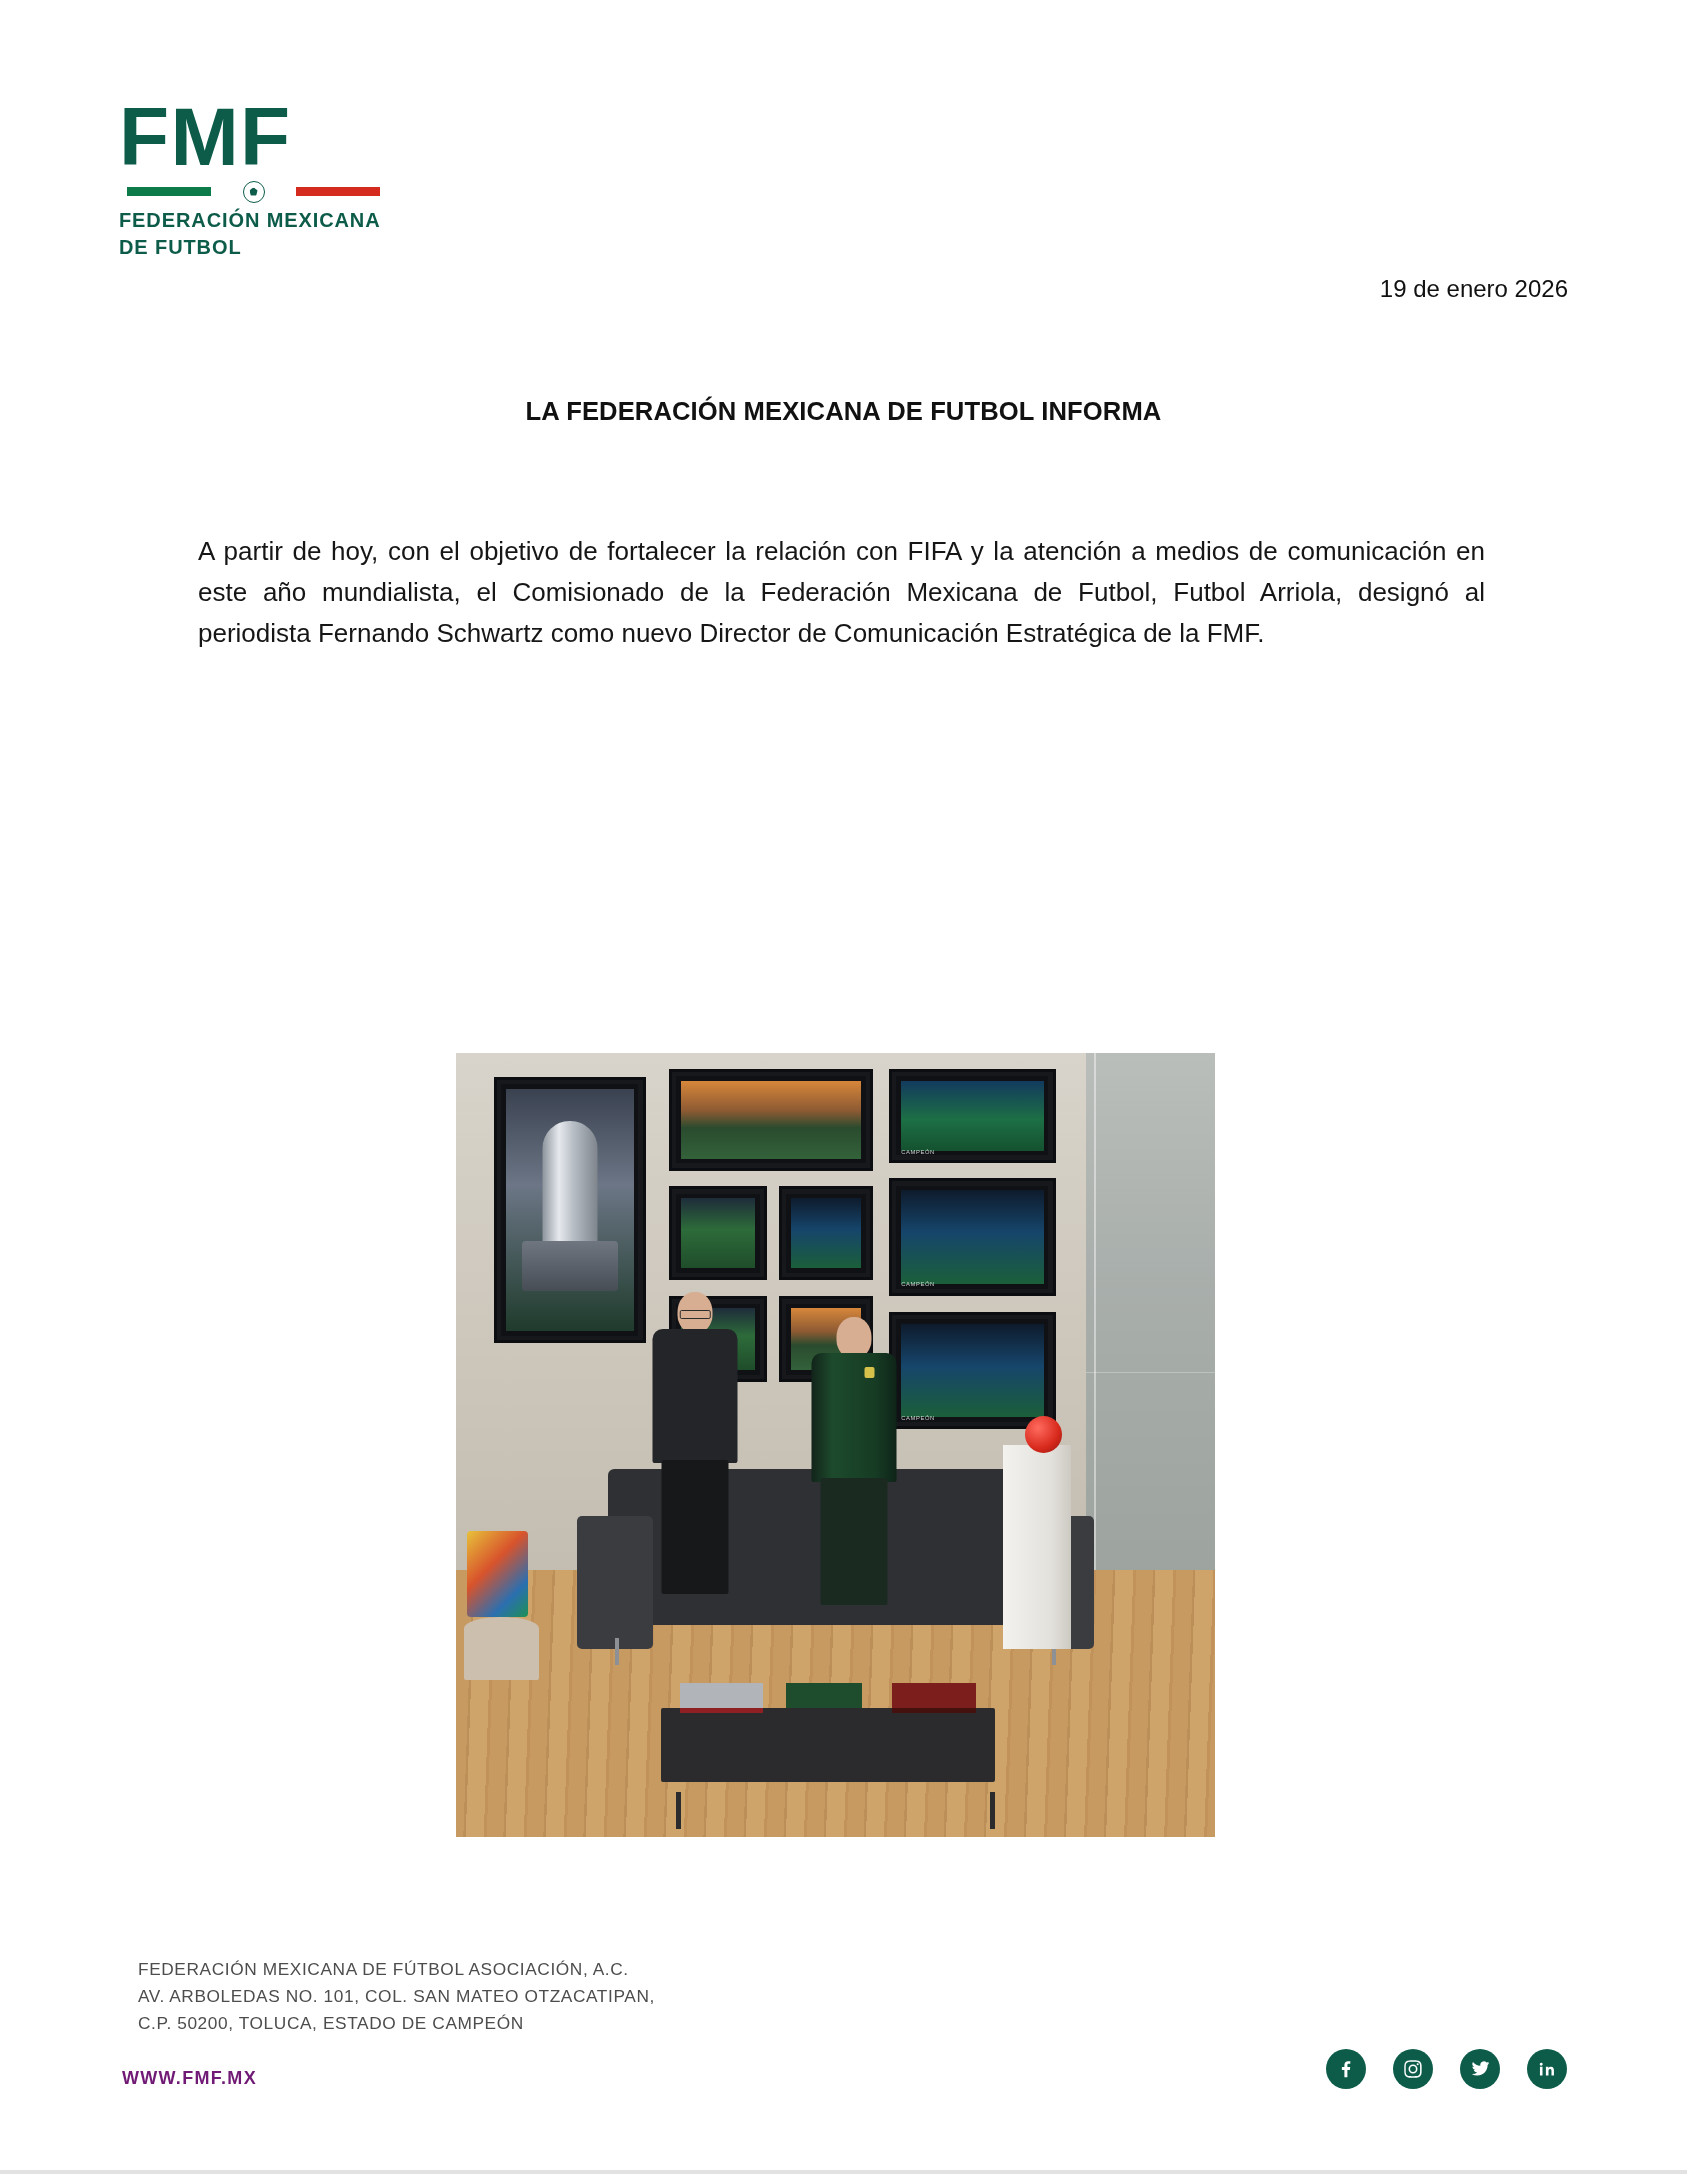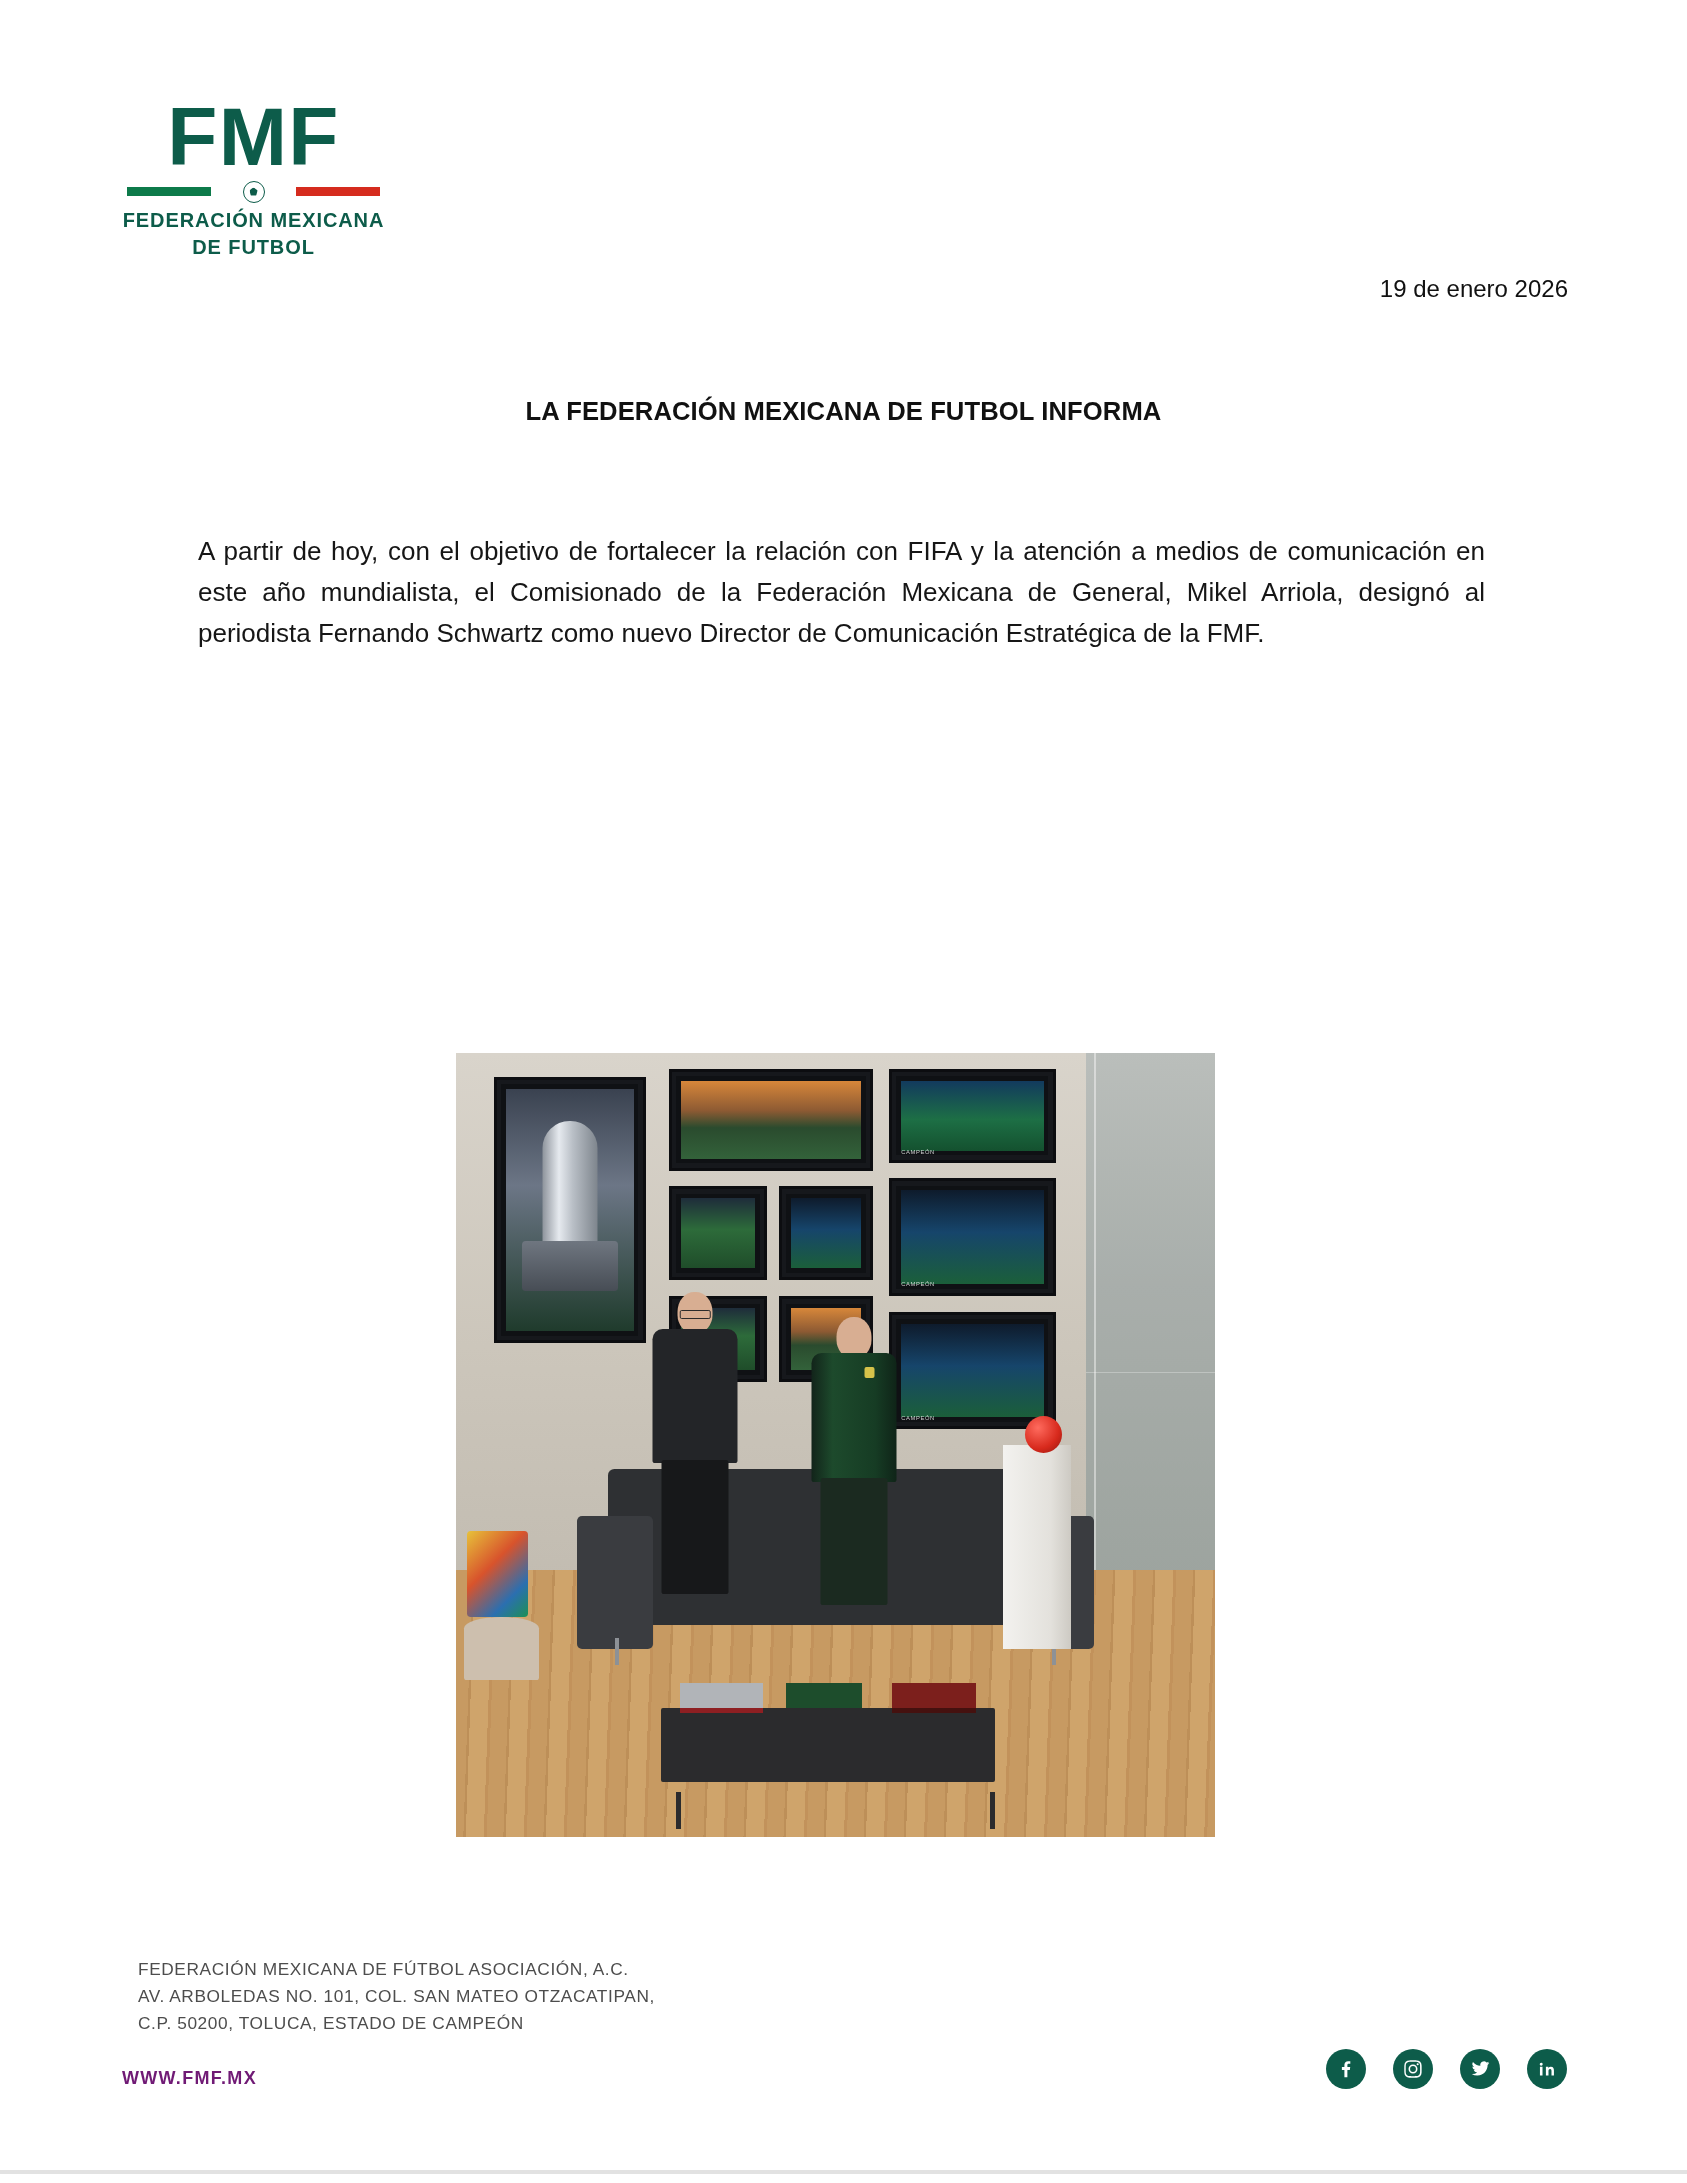--- a/index.html
+++ b/index.html
@@ -19,21 +19,21 @@
     overflow: hidden;
     box-sizing: border-box;
   }
 
   
   .logo-block {
     position: absolute;
     left: 119px;
     top: 96px;
     width: 269px;
-    text-align: center;
+    text-align: left;
   }
   .logo-fmf {
     font-family: "Liberation Sans", sans-serif;
     font-weight: bold;
     font-size: 82px;
     letter-spacing: 1.3px;
     color: #0d5c4a;
     line-height: 1.0;
     margin: 0;
   }
@@ -413,21 +413,21 @@
       <div>FEDERACIÓN MEXICANA</div>
       <div>DE FUTBOL</div>
     </div>
   </div>
 
   <div class="doc-date">19 de enero 2026</div>
 
   <div class="doc-title">LA FEDERACIÓN MEXICANA DE FUTBOL INFORMA</div>
 
   <div class="body-copy">
-    <p>A partir de hoy, con el objetivo de fortalecer la relación con FIFA y la atención a medios de comunicación en este año mundialista, el Comisionado de la Federación Mexicana de General, Mikel Arriola, designó al periodista Fernando Schwartz como nuevo Director de Comunicación Estratégica de la FMF.</p>
+    <p>A partir de hoy, con el objetivo de fortalecer la relación con FIFA y la atención a medios de comunicación en este año mundialista, el Comisionado de la Federación Mexicana de Futbol, Futbol Arriola, designó al periodista Fernando Schwartz como nuevo Director de Comunicación Estratégica de la FMF.</p>
   </div>
 
   <div class="photo-wrap" title="Dos hombres de pie frente a un sofá en una oficina con fotografías enmarcadas, un trofeo, un balón rojo sobre un pedestal y una mesa de centro con libros">
     <div class="photo">
       <div class="ph-wall"></div>
       <div class="ph-glass"></div>
 
       <div class="frame" style="left:5%; top:3%; width:20%; height:34%;">
         <div class="mat"></div>
         <div class="pic trophy"></div>

